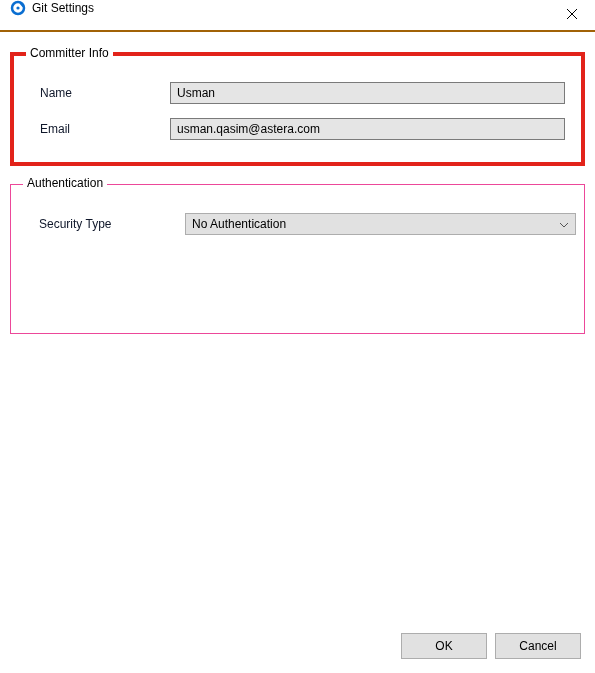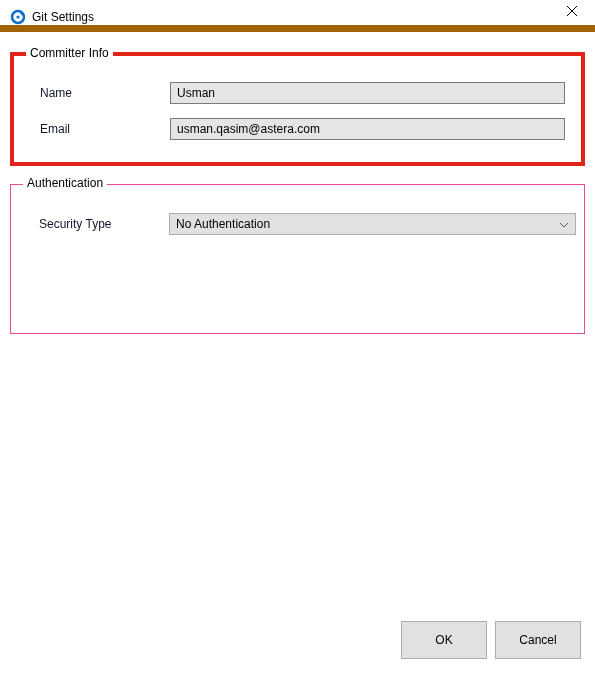--- a/index.html
+++ b/index.html
@@ -11,25 +11,25 @@
       font-family: "Segoe UI", Tahoma, sans-serif;
       font-size: 12px;
       background: #ffffff;
       width: 595px;
       height: 673px;
       position: relative;
       overflow: hidden;
     }
     .titlebar {
       display: flex;
-      align-items: flex-end;
+      align-items: flex-start;
       justify-content: space-between;
       height: 32px;
       padding: 0 8px 0 10px;
-      border-bottom: 7px solid #a16207;
+      border-bottom: 2px solid #a16207;
     }
     .title-left {
       display: flex;
       align-items: center;
       gap: 6px;
     }
     .app-icon {
       width: 16px;
       height: 16px;
       display: inline-flex;
@@ -106,38 +106,39 @@
       background: #e1e1e1;
       padding: 2px 6px;
       font-size: 12px;
       font-family: inherit;
       color: #000;
       position: relative;
       display: flex;
       align-items: center;
       justify-content: space-between;
       cursor: pointer;
+      margin-left: 16px;
     }
     .select-chevron {
       font-size: 10px;
       color: #333;
     }
     .auth-box {
       min-height: 150px;
     }
     .button-bar {
       position: absolute;
       bottom: 14px;
       right: 14px;
       display: flex;
       gap: 8px;
     }
     .btn {
       width: 86px;
-      height: 38px;
+      height: 26px;
       border: 1px solid #adadad;
       background: #e1e1e1;
       font-size: 12px;
       font-family: inherit;
       color: #000;
       cursor: pointer;
       display: flex;
       align-items: center;
       justify-content: center;
     }

